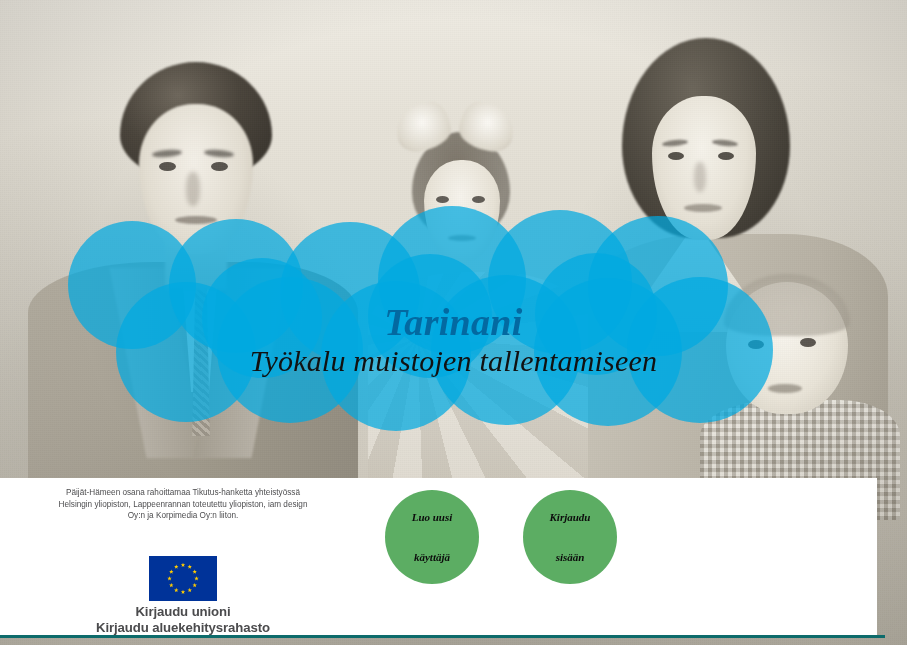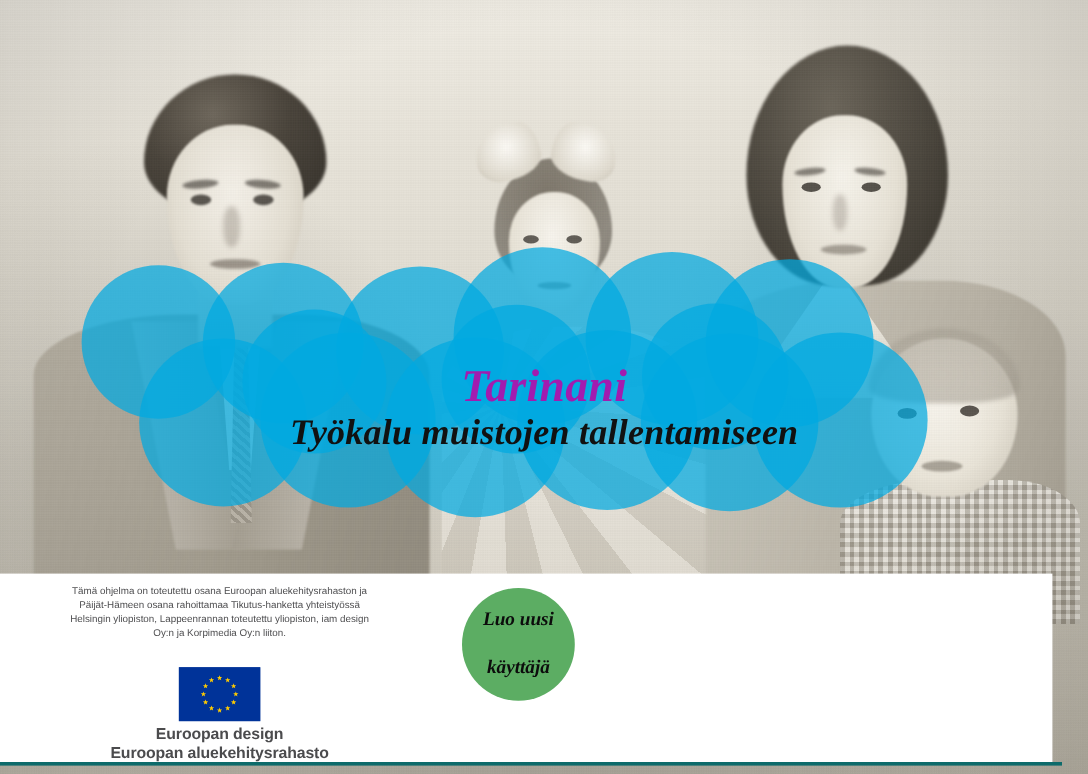--- a/index.html
+++ b/index.html
@@ -261,27 +261,27 @@
     top: 302px;
     text-align: center;
     pointer-events: none;
   }
   .headline .title {
     font-family: "Liberation Serif", "DejaVu Serif", serif;
     font-weight: bold;
     font-style: italic;
     font-size: 38px;
     line-height: 40px;
-    color: #a21caf;
+    color: #0369a1;
     letter-spacing: .3px;
     margin: 0;
   }
   .headline .subtitle {
     font-family: "Liberation Serif", "DejaVu Serif", serif;
-    font-weight: bold;
+    font-weight: normal;
     font-style: italic;
     font-size: 30px;
     line-height: 34px;
     color: #111111;
     letter-spacing: .2px;
     margin: 2px 0 0 0;
     text-align: center;
   }
 
   
@@ -350,21 +350,21 @@
     top: 0;
     width: 94px;
     height: 94px;
     border-radius: 50%;
     border: none;
     background: #5cad63;
     color: #0c0c0c;
     font-family: "Liberation Serif", "DejaVu Serif", serif;
     font-weight: bold;
     font-style: italic;
-    font-size: 16px;
+    font-size: 11px;
     line-height: 20px;
     padding: 0;
     cursor: pointer;
     display: flex;
     align-items: center;
     justify-content: center;
     text-align: center;
   }
   .round-btn span { display: block; width: 86px; }
   .round-btn.primary   { left: 0; }
@@ -442,21 +442,20 @@
     </div>
 
   <div class="headline">
     <div class="title">Tarinani</div>
     <div class="subtitle">Työkalu muistojen tallentamiseen</div>
   </div>
 
   <div class="footer-panel">
 
     <div class="credits">
-      <div>Tämä ohjelma on toteutettu osana Euroopan aluekehitysrahaston ja</div>
       <div>Päijät-Hämeen osana rahoittamaa Tikutus-hanketta yhteistyössä</div>
       <div>Helsingin yliopiston, Lappeenrannan toteutettu yliopiston, iam design</div>
       <div>Oy:n ja Korpimedia Oy:n liiton.</div>
     </div>
 
     <div class="eu-logo">
       <svg class="eu-flag" viewBox="0 0 90 60" aria-hidden="true">
         <rect x="0" y="0" width="90" height="60" fill="#003399"></rect>
         <g id="eu-stars" fill="#ffcc00">
             <polygon points="45.00,8.90 45.77,10.95 47.95,11.04 46.24,12.40 46.82,14.51 45.00,13.30 43.18,14.51 43.76,12.40 42.05,11.04 44.23,10.95"></polygon>
@@ -467,29 +466,35 @@
             <polygon points="54.00,42.49 54.77,44.54 56.95,44.63 55.24,45.99 55.82,48.10 54.00,46.89 52.18,48.10 52.76,45.99 51.05,44.63 53.23,44.54"></polygon>
             <polygon points="45.00,44.90 45.77,46.95 47.95,47.04 46.24,48.40 46.82,50.51 45.00,49.30 43.18,50.51 43.76,48.40 42.05,47.04 44.23,46.95"></polygon>
             <polygon points="36.00,42.49 36.77,44.54 38.95,44.63 37.24,45.99 37.82,48.10 36.00,46.89 34.18,48.10 34.76,45.99 33.05,44.63 35.23,44.54"></polygon>
             <polygon points="29.41,35.90 30.18,37.95 32.36,38.04 30.65,39.40 31.23,41.51 29.41,40.30 27.59,41.51 28.17,39.40 26.46,38.04 28.65,37.95"></polygon>
             <polygon points="27.00,26.90 27.77,28.95 29.95,29.04 28.24,30.40 28.82,32.51 27.00,31.30 25.18,32.51 25.76,30.40 24.05,29.04 26.23,28.95"></polygon>
             <polygon points="29.41,17.90 30.18,19.95 32.36,20.04 30.65,21.40 31.23,23.51 29.41,22.30 27.59,23.51 28.17,21.40 26.46,20.04 28.65,19.95"></polygon>
             <polygon points="36.00,11.31 36.77,13.36 38.95,13.45 37.24,14.81 37.82,16.92 36.00,15.71 34.18,16.92 34.76,14.81 33.05,13.45 35.23,13.36"></polygon>
           </g>
       </svg>
       <div class="eu-caption">
-        <div>Euroopan design</div>
-        <div>Euroopan aluekehitysrahasto</div>
+        <div>Kirjaudu unioni</div>
+        <div>Kirjaudu aluekehitysrahasto</div>
       </div>
     </div>
 
     <div class="actions">
       <button class="round-btn primary">
         <span>
           <span>Luo uusi</span><br>
           <span>käyttäjä</span>
         </span>
       </button>
+      <button class="round-btn secondary">
+        <span>
+          <span>Kirjaudu</span><br>
+          <span>sisään</span>
+        </span>
+      </button>
     </div>
   </div>
 
   <div class="footer-rule"></div>
 </div>
 
 </body></html>

